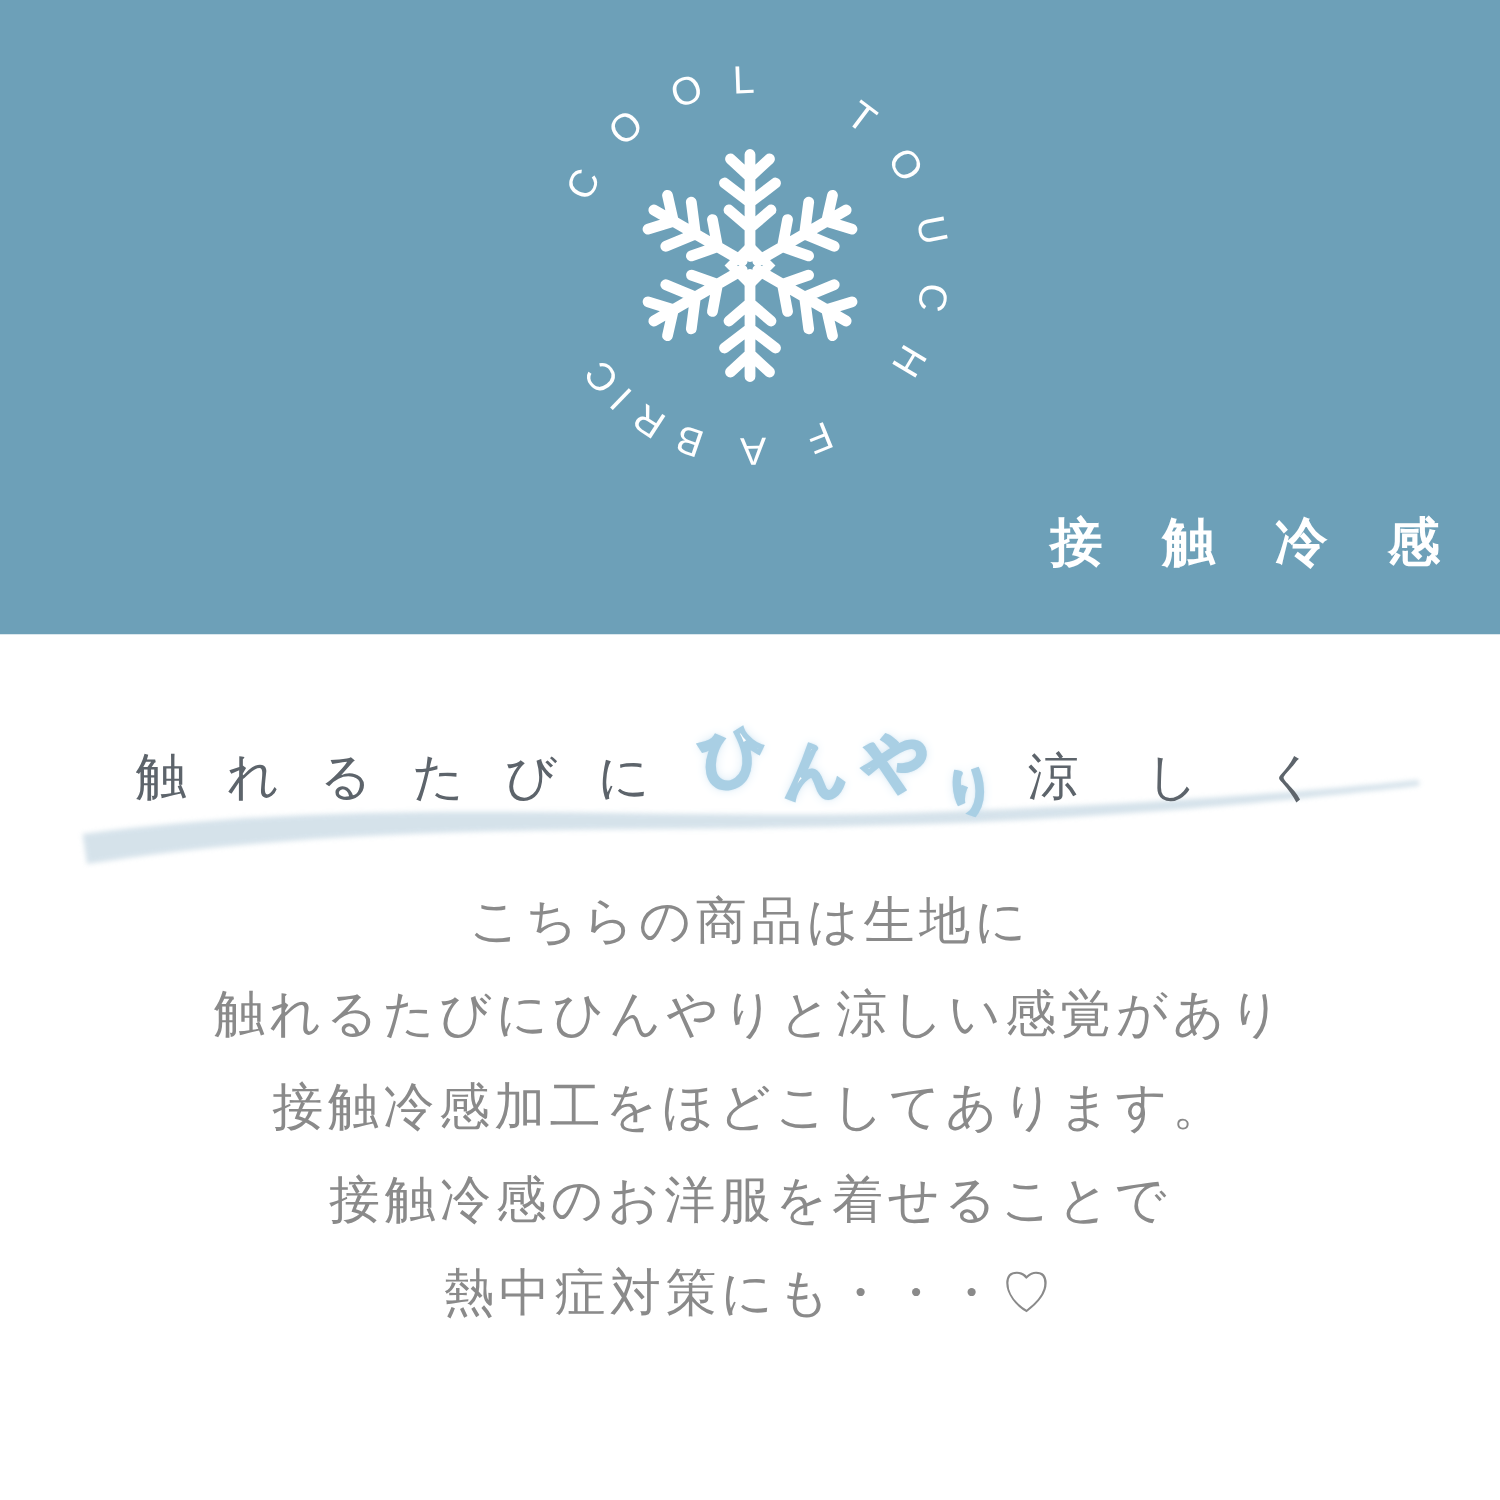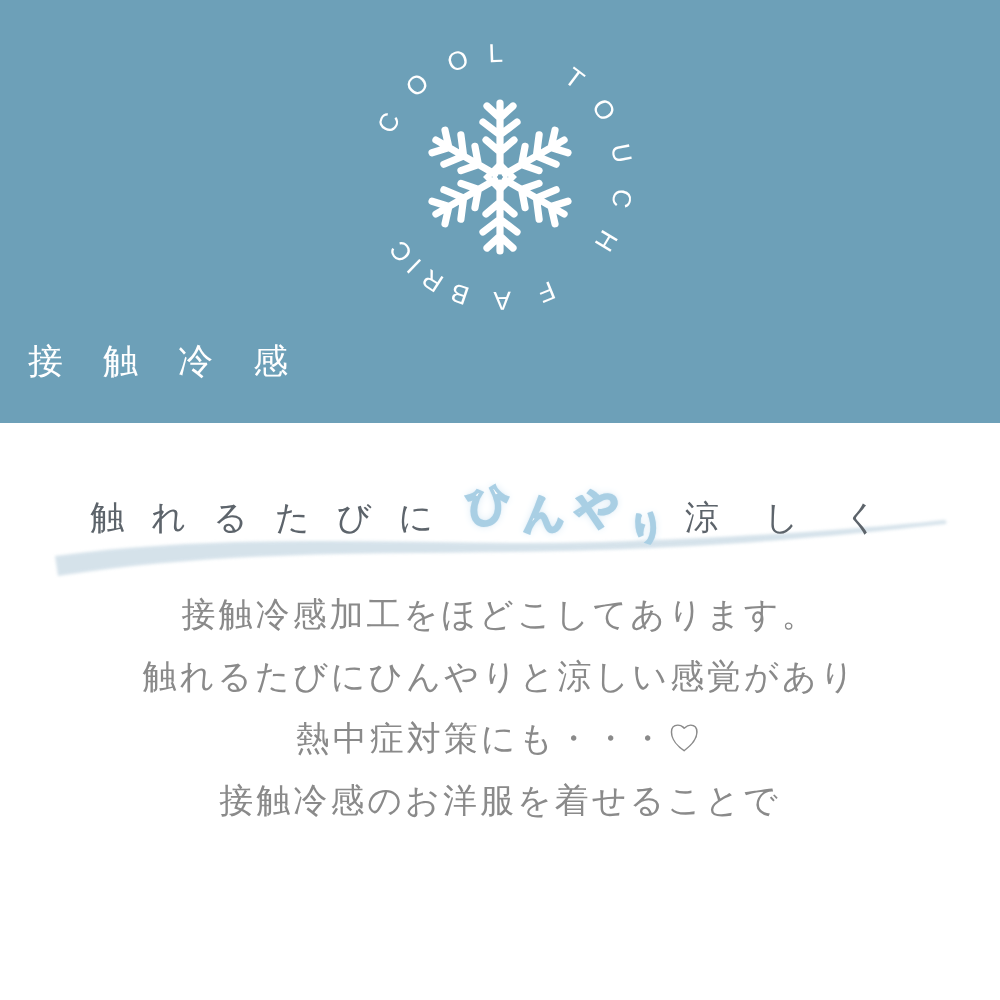--- a/index.html
+++ b/index.html
@@ -23,22 +23,22 @@
     background:var(--hero-bg);
   }
   .badge-svg{position:absolute;top:0;left:0;}
   .circ-letter{
     fill:var(--hero-text);
     font-family:"Liberation Sans", sans-serif;
     font-size:26px;font-weight:400;
   }
   .hero-title{
     position:absolute;top:338px;left:0;width:1000px;
-    text-align:left;color:var(--hero-text);
-    font-size:35px;font-weight:400;
+    text-align:right;color:var(--hero-text);
+    font-size:35px;font-weight:700;
     letter-spacing:40px;padding-left:28px;
     white-space:nowrap;
   }
   
   .content{position:absolute;top:423px;left:0;width:1000px;height:577px;background:#fff;}
   .swoosh-svg{position:absolute;top:0;left:0;pointer-events:none;}
   .headline{
     position:absolute;top:62px;left:0;width:1000px;
     text-align:center;white-space:nowrap;
   }
@@ -134,19 +134,20 @@
                C947,99 947,100 945,101
                C880,108 760,122 600,127
                C430,133 250,123 58,153 Z" opacity="0.75" filter="url(#swooshblur)" fill="#C8D9E4"></path>
     </svg>
 
     <div class="headline">
       <span class="hl-prefix">触れるたびに</span><span class="hl-highlight" id="highlight-container"><span class="hl-char" style="font-size: 44px; transform: translateY(-11px) rotate(-12deg);">ひ</span><span class="hl-char" style="font-size: 42px; transform: translateY(-2px) rotate(-4deg);">ん</span><span class="hl-char" style="font-size: 44px; transform: translateY(-7px) rotate(-10deg);">や</span><span class="hl-char" style="font-size: 33px; transform: translateY(9px) rotate(-8deg);">り</span></span><span class="hl-suffix">涼しく</span>
     </div>
 
     <div class="paragraph" id="paragraph">
+        <p>こちらの商品は生地に</p>
+        <p>触れるたびにひんやりと涼しい感覚があり</p>
         <p>接触冷感加工をほどこしてあります。</p>
-        <p>触れるたびにひんやりと涼しい感覚があり</p>
+        <p>接触冷感のお洋服を着せることで</p>
         <p>熱中症対策にも・・・♡</p>
-        <p>接触冷感のお洋服を着せることで</p>
       </div>
   </section>
 </div>
 
 </body></html>

